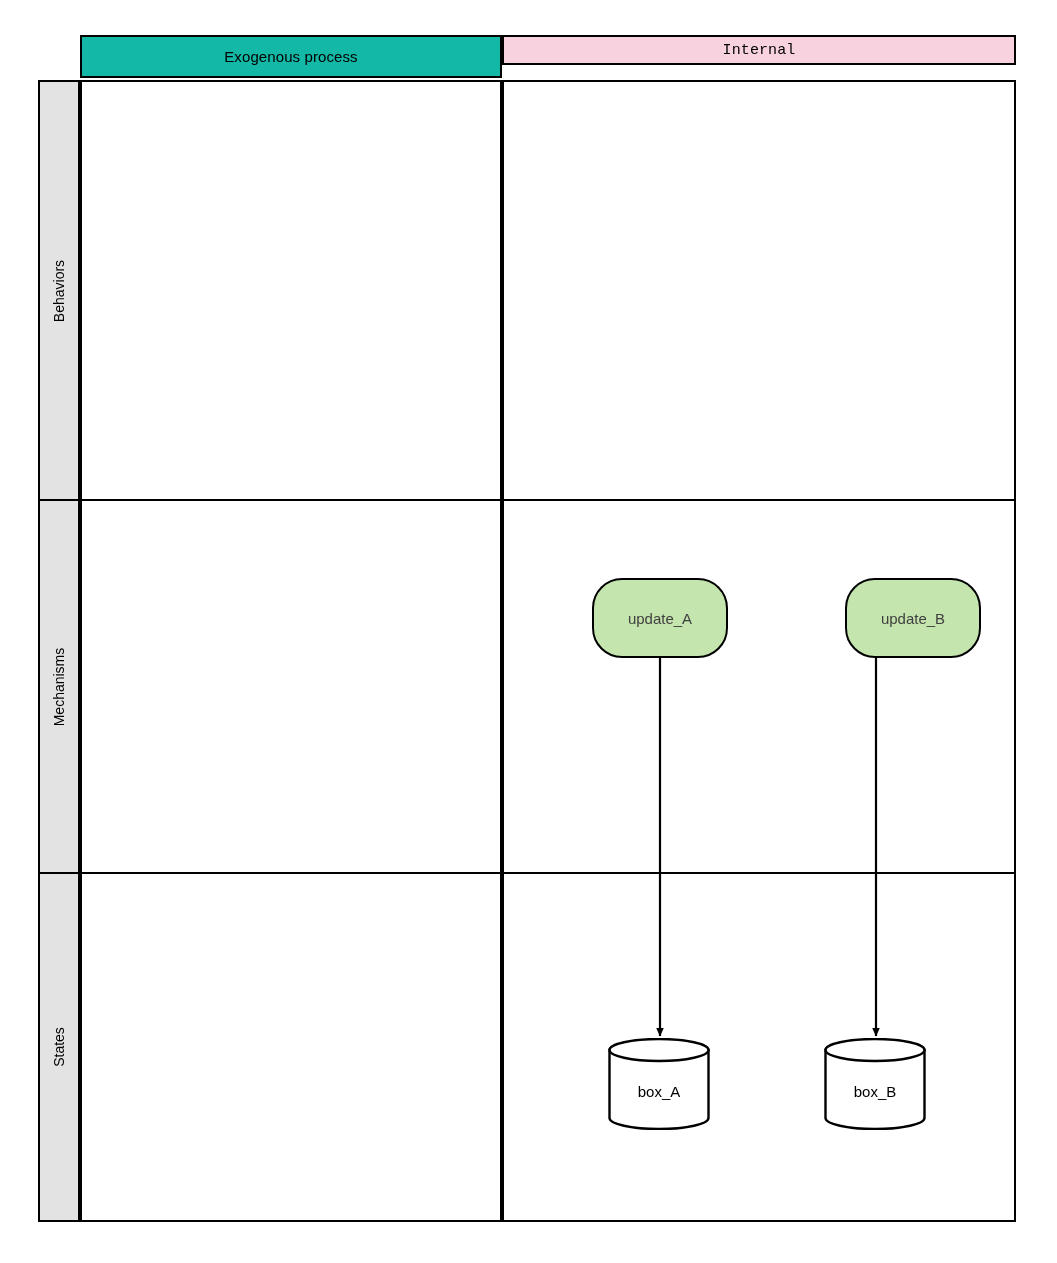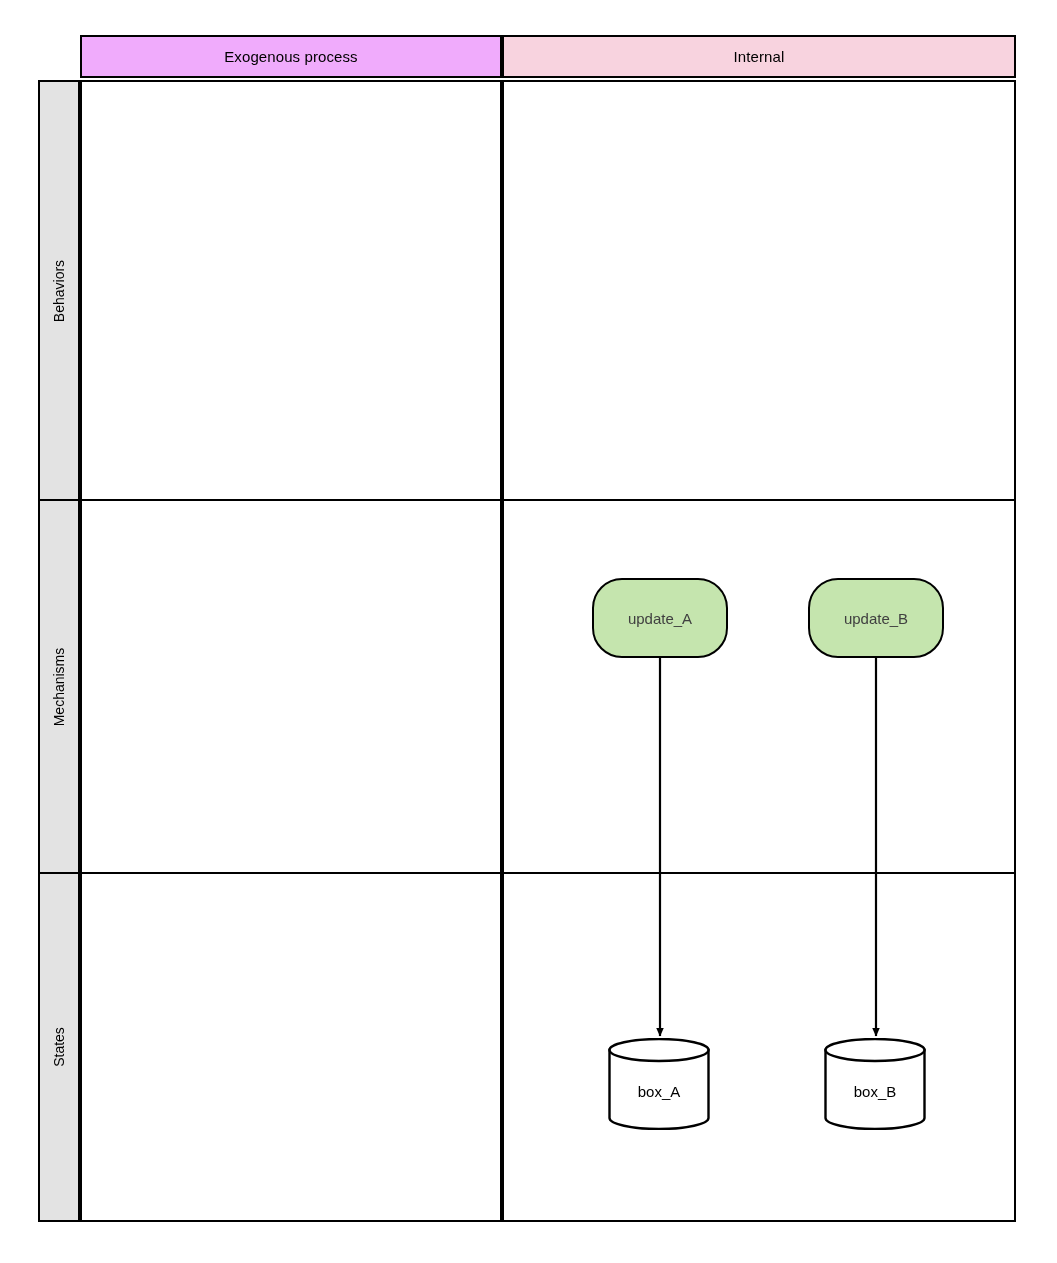--- a/index.html
+++ b/index.html
@@ -39,21 +39,22 @@
   #col-header-exogenous {
     left: 80px;
     top: 35px;
     width: 422px;
     height: 43px;
   }
   #col-header-internal {
     left: 502px;
     top: 35px;
     width: 514px;
-    height: 43px;
+    height: 30px;
+    font-family: Liberation Mono, monospace;
   }
 
   
   .row-label {
     position: absolute;
     box-sizing: border-box;
     border: 2px solid #000000;
     left: 38px;
     width: 42px;
     display: flex;
@@ -95,21 +96,21 @@
     border: 2.5px solid #000000;
     border-radius: 30px;
     display: flex;
     align-items: center;
     justify-content: center;
     font-size: 15px;
     color: #404040;
     z-index: 6;
   }
   #node-update-a { left: 592px; top: 578px; }
-  #node-update-b { left: 808px; top: 578px; }
+  #node-update-b { left: 845px; top: 578px; }
 
   
   .state-node {
     position: absolute;
     width: 102px;
     height: 112px;
     z-index: 6;
   }
   #node-box-a { left: 608px; top: 1038px; }
   #node-box-b { left: 824px; top: 1038px; border-radius: 24px; }
@@ -151,21 +152,21 @@
 
 <div id="diagram-canvas">
 
   <div class="grid-cell" id="cell-behaviors-exogenous"></div>
   <div class="grid-cell" id="cell-behaviors-internal"></div>
   <div class="grid-cell" id="cell-mechanisms-exogenous"></div>
   <div class="grid-cell" id="cell-mechanisms-internal"></div>
   <div class="grid-cell" id="cell-states-exogenous"></div>
   <div class="grid-cell" id="cell-states-internal"></div>
 
-  <div class="col-header" id="col-header-exogenous" style="background: #f0abfc;">
+  <div class="col-header" id="col-header-exogenous" style="background: #14b8a6;">
     <span>Exogenous process</span>
   </div>
   <div class="col-header" id="col-header-internal" style="background: rgb(248, 211, 223);">
     <span>Internal</span>
   </div>
 
   <div class="row-label" id="row-label-behaviors" style="background: rgb(227, 227, 227);">
     <span>Behaviors</span>
   </div>
   <div class="row-label" id="row-label-mechanisms" style="background: rgb(227, 227, 227);">

